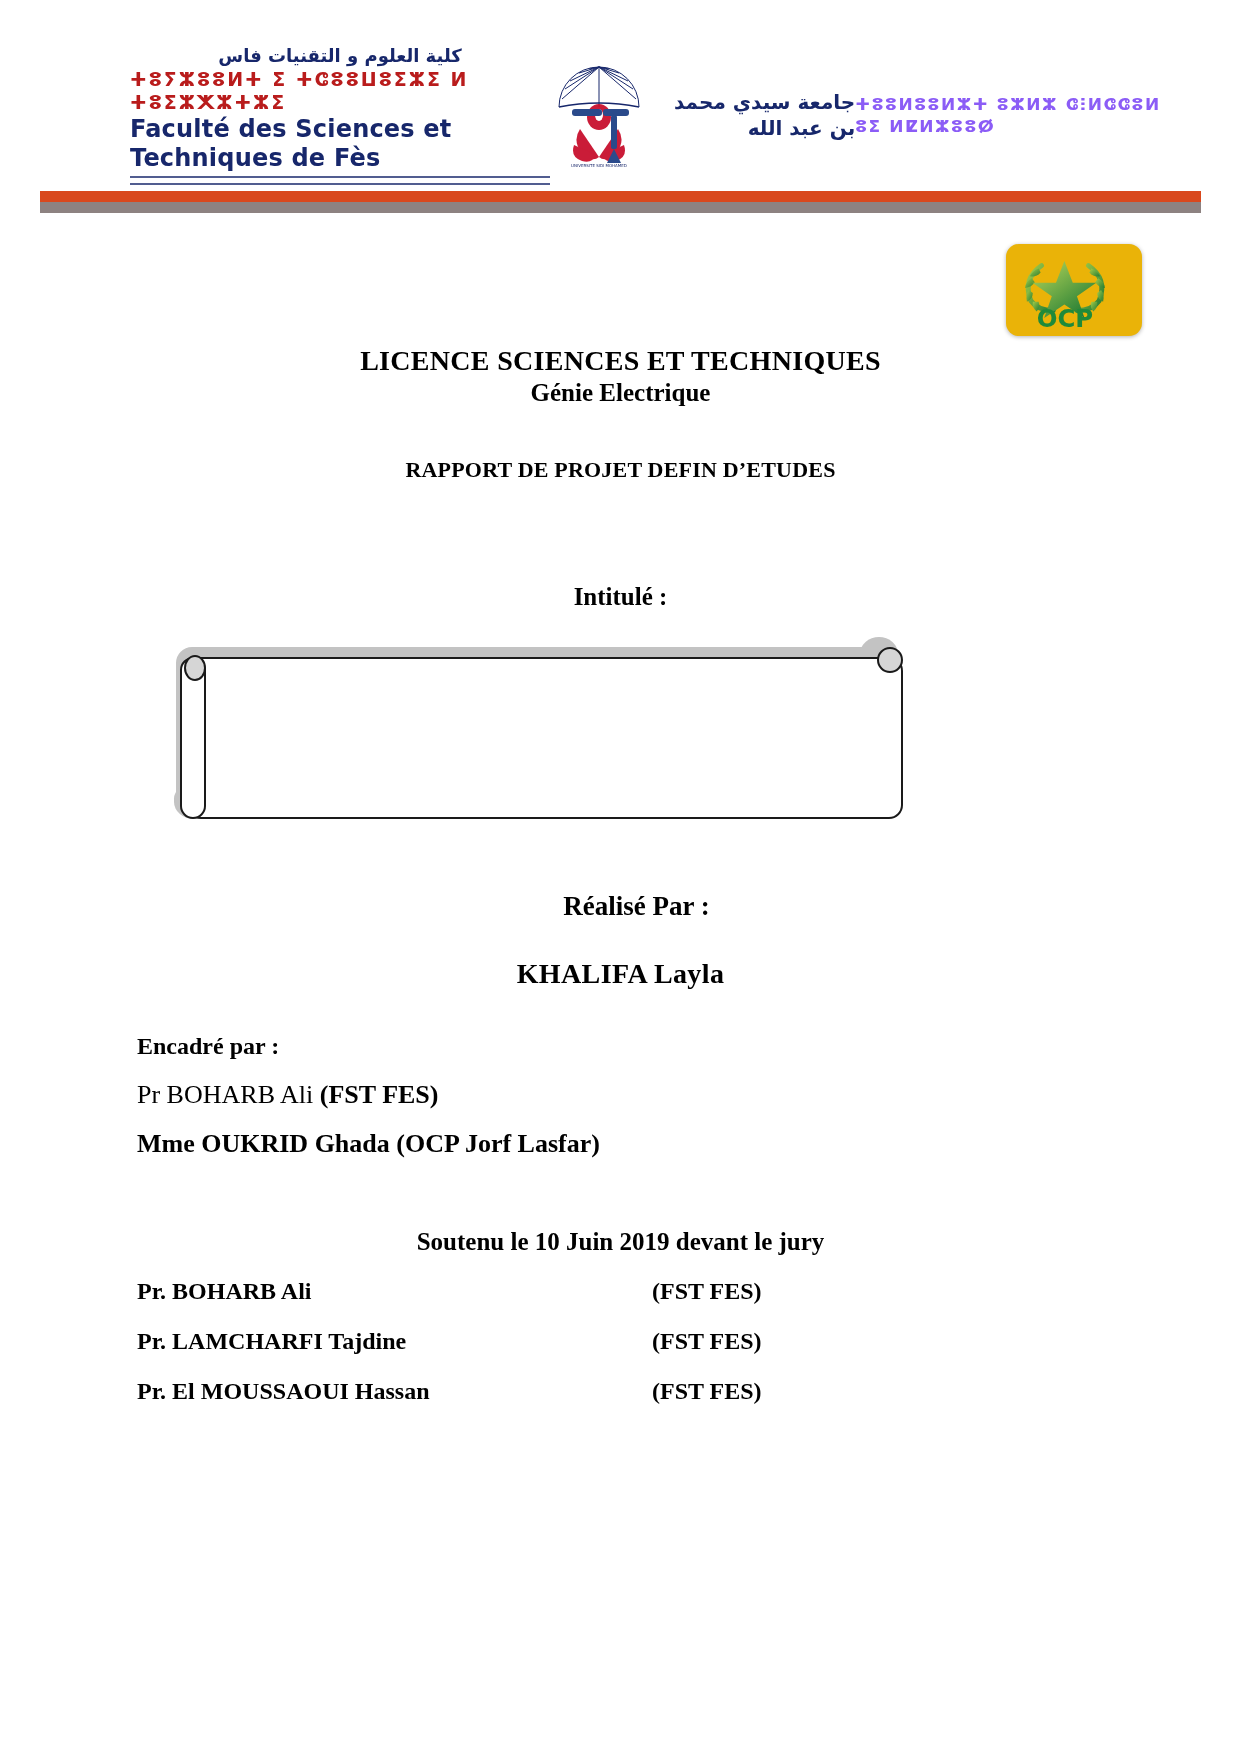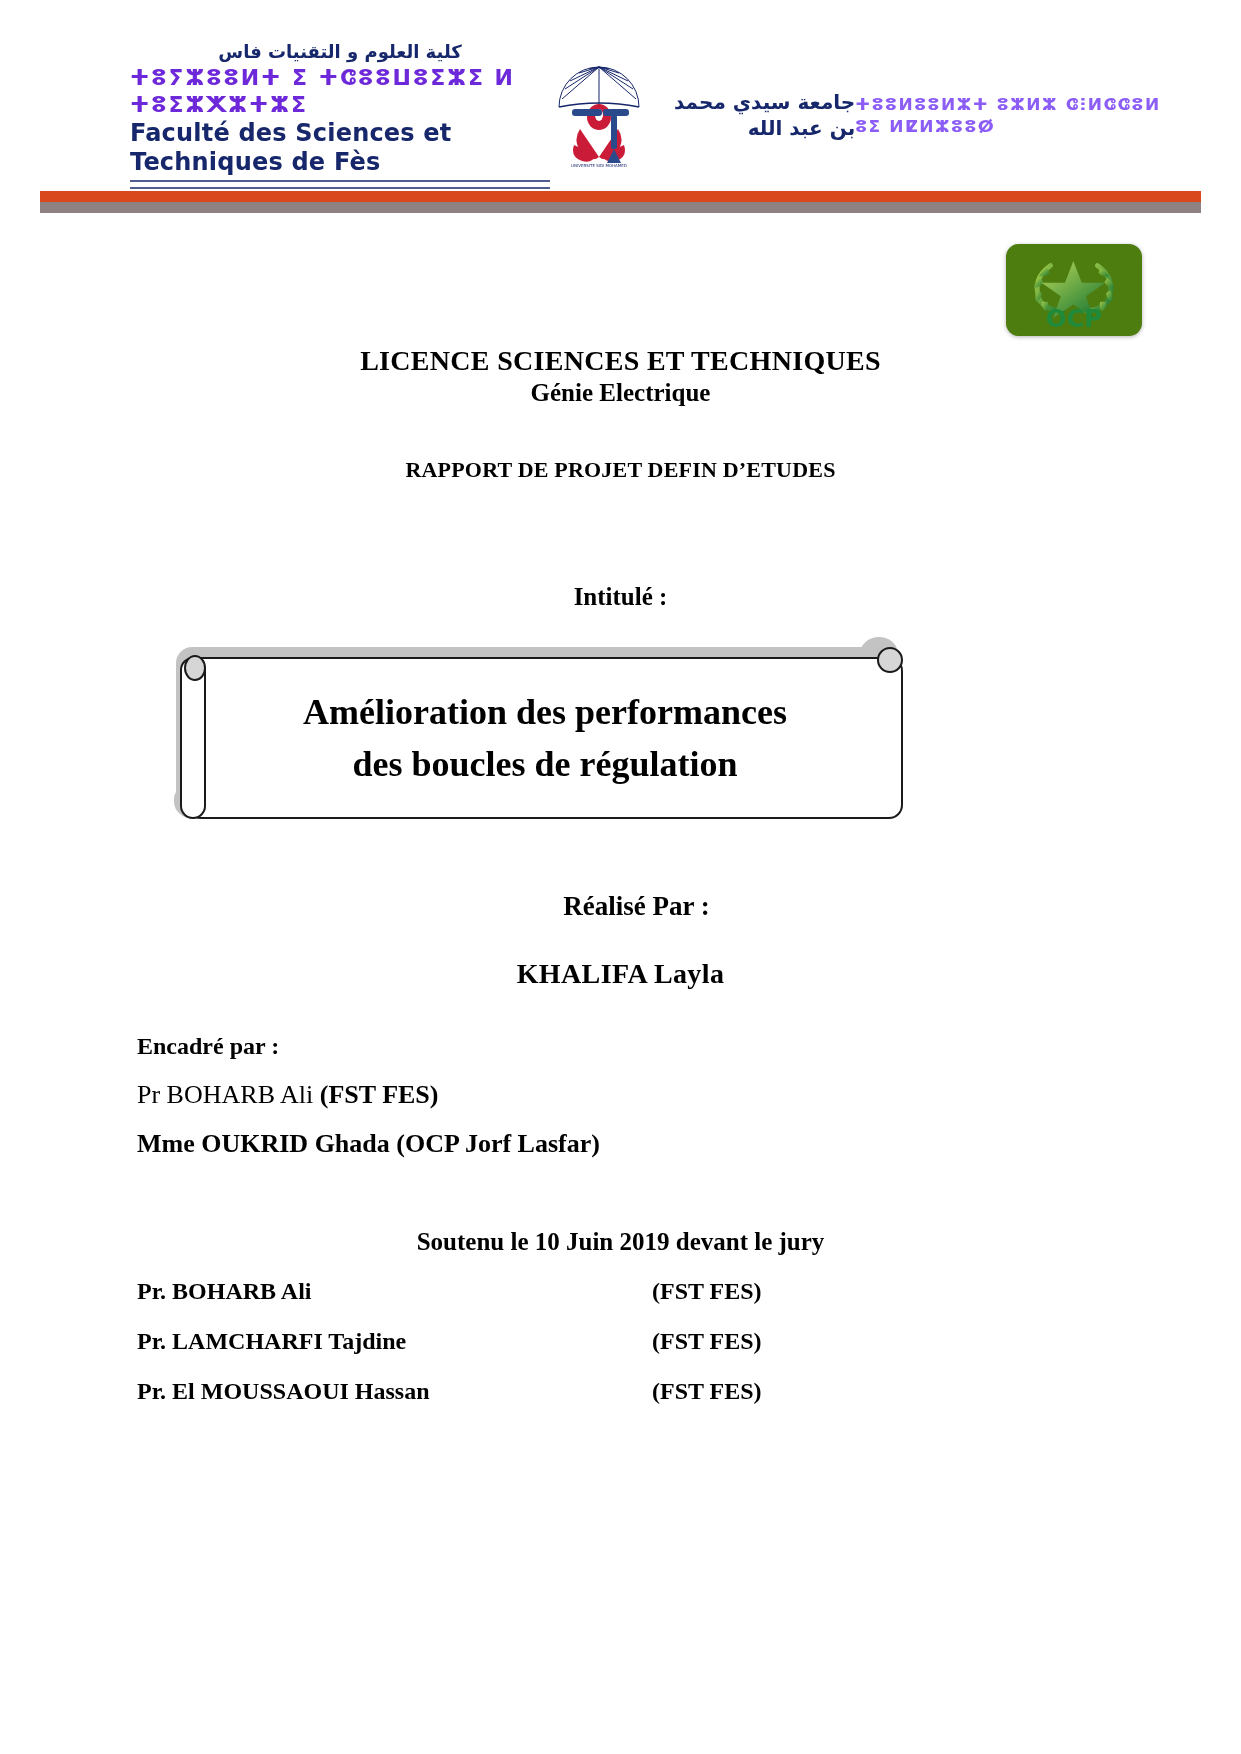--- a/index.html
+++ b/index.html
@@ -46,22 +46,22 @@
     font-weight: bold;
     font-size: 18px;
     color: #17276b;
     line-height: 1.25;
     direction: rtl;
     letter-spacing: 0.5px;
   }
   .fac-tif {
     font-family: "DejaVu Sans", sans-serif;
     font-weight: bold;
-    font-size: 22px;
-    color: #6d28d9;
+    font-size: 19px;
+    color: #b91c1c;
     line-height: 1.25;
     letter-spacing: 2px;
   }
   .fac-fr {
     font-family: "DejaVu Sans", sans-serif;
     font-weight: bold;
     font-size: 24px;
     color: #17276b;
     line-height: 1.2;
     letter-spacing: 0.2px;
@@ -131,26 +131,25 @@
     background: #8d8281;
   }
 
   
   .ocp-card {
     position: absolute;
     left: 1006px;
     top: 244px;
     width: 136px;
     height: 92px;
-    background: #4d7c0f;
+    background: #eab308;
     border-radius: 13px;
     box-shadow: 0 1px 4px rgba(0,0,0,0.30);
     display: flex;
     align-items: center;
-    justify-content: center;
   }
 
   
   .lst {
     position: absolute;
     left: 0; right: 0;
     top: 345px;
     text-align: center;
     font-weight: bold;
     font-size: 28px;
@@ -449,24 +448,20 @@
 
 <div class="scroll-wrap">
   <div class="scroll-shadow"></div>
   <div class="curl-bl-blob"></div>
   <div class="curl-tr-blob"></div>
   <div class="scroll-page"></div>
   <div class="curl-left"></div>
   <div class="curl-left-knob"></div>
   <div class="curl-tr-knob"></div>
 
-  <div class="scroll-text">
-    <div class="scroll-line">Amélioration des performances</div>
-    <div class="scroll-line">des boucles de régulation</div>
-  </div>
 </div>
 
 <div class="realise">Réalisé Par :</div>
 <div class="author">KHALIFA Layla</div>
 
 <div class="enc-label">Encadré par :</div>
 <div class="sup1"><span>Pr BOHARB Ali </span><span class="b">(FST FES)</span></div>
 <div class="sup2">Mme OUKRID Ghada (OCP Jorf Lasfar)</div>
 
 <div class="soutenu">Soutenu le 10 Juin  2019 devant le jury</div>

